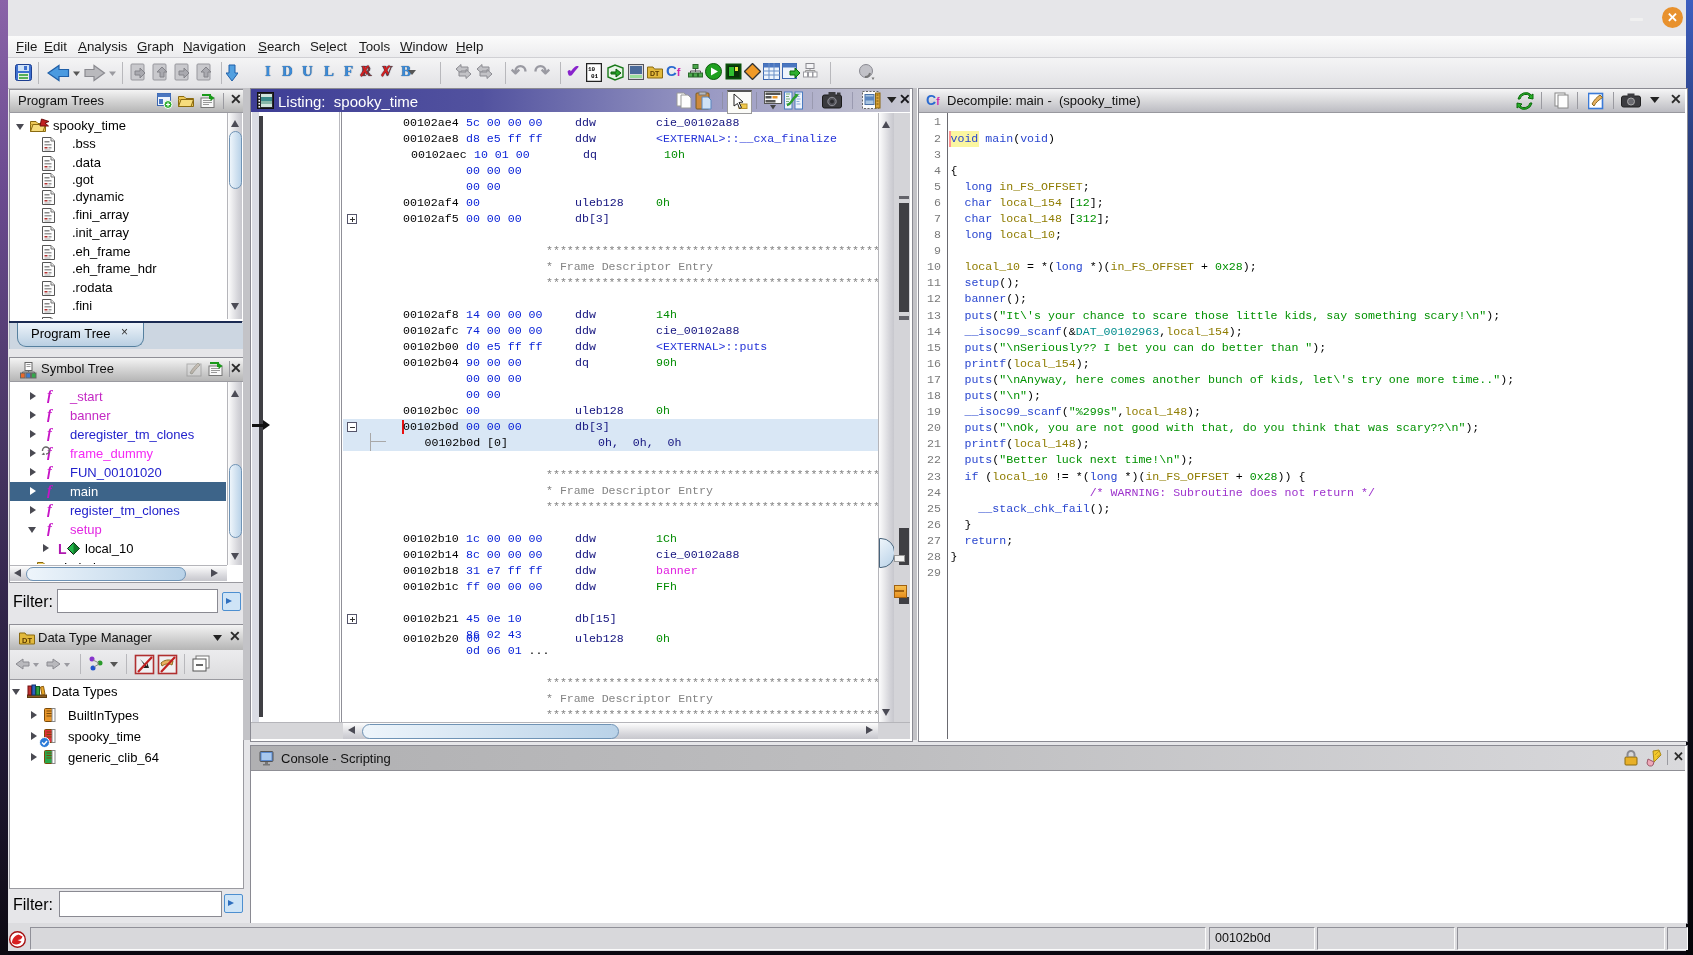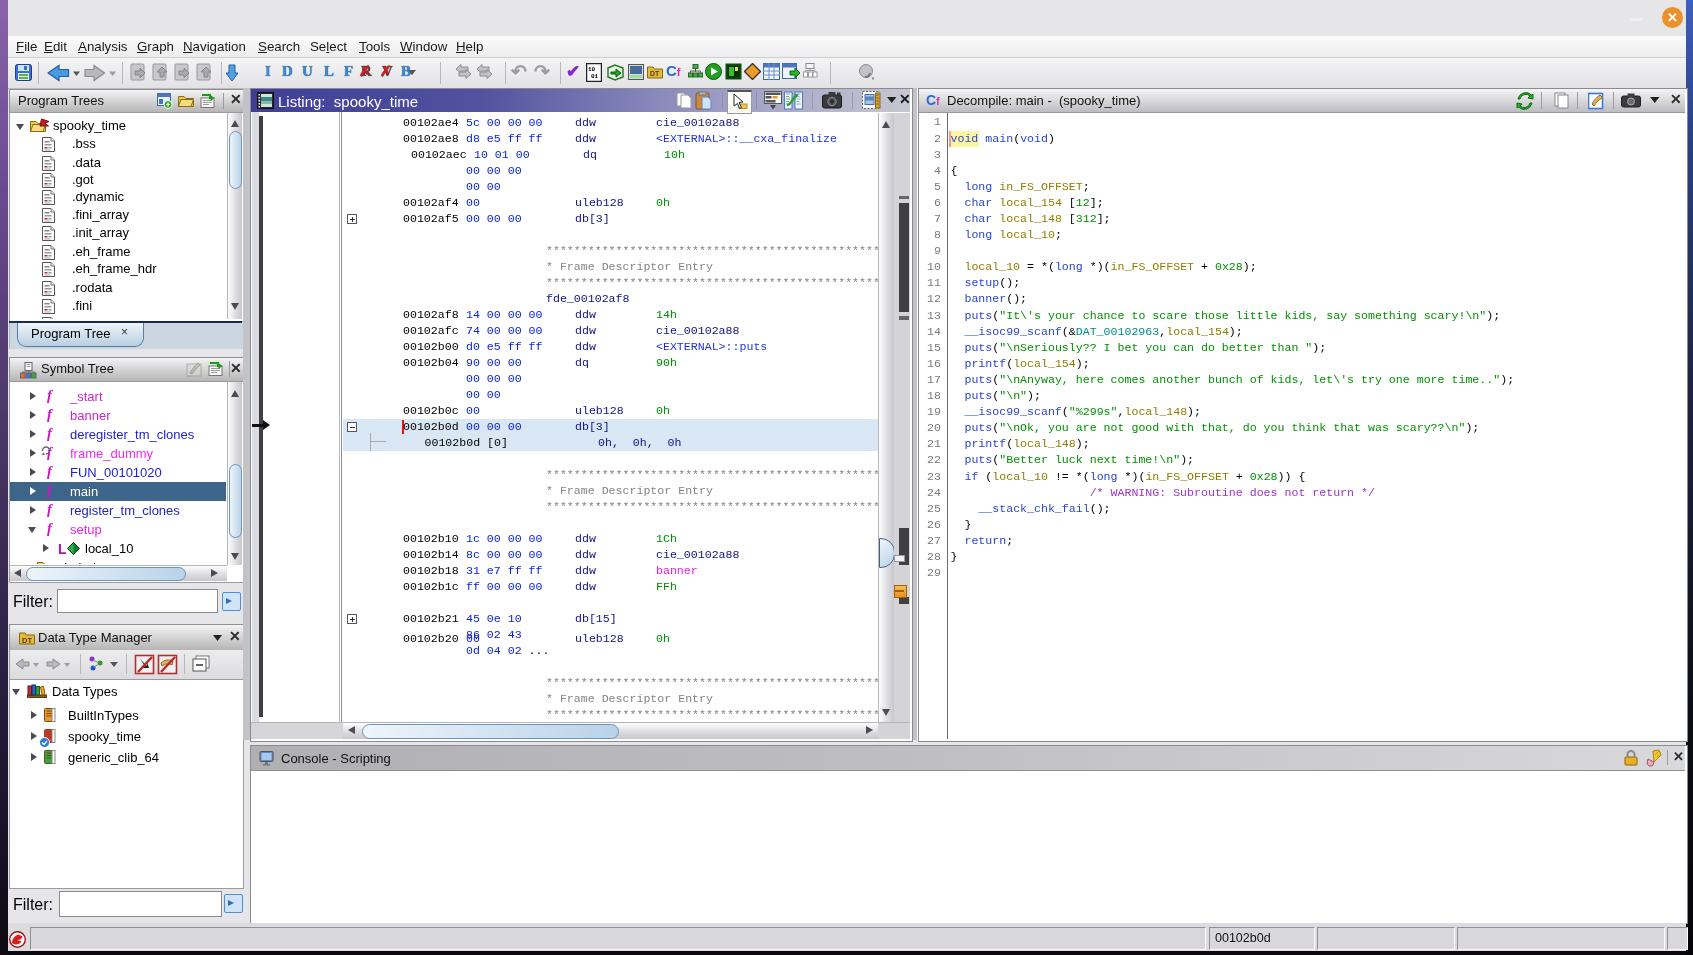--- a/index.html
+++ b/index.html
@@ -615,41 +615,40 @@
 <div class="ab" style="top:0px;left:0;width:535px;height:16px;"><span class="ab cA" style="left:60px">00102ae4</span><span class="ab cB" style="left:123px">5c 00 00 00</span><span class="ab cM" style="left:232px">ddw</span><span class="ab cR" style="left:313px">cie_00102a88</span></div>
 <div class="ab" style="top:16px;left:0;width:535px;height:16px;"><span class="ab cA" style="left:60px">00102ae8</span><span class="ab cB" style="left:123px">d8 e5 ff ff</span><span class="ab cM" style="left:232px">ddw</span><span class="ab cE" style="left:313px">&lt;EXTERNAL&gt;::__cxa_finalize</span></div>
 <div class="ab" style="top:32px;left:0;width:535px;height:16px;margin-left:8px;"><span class="ab cA" style="left:60px">00102aec</span><span class="ab cB" style="left:123px">10 01 00</span><span class="ab cM" style="left:232px">dq</span><span class="ab cN" style="left:313px">10h</span></div>
 <div class="ab" style="top:48px;left:0;width:535px;height:16px;"><span class="ab cB" style="left:123px">00 00 00</span></div>
 <div class="ab" style="top:64px;left:0;width:535px;height:16px;"><span class="ab cB" style="left:123px">00 00</span></div>
 <div class="ab" style="top:80px;left:0;width:535px;height:16px;"><span class="ab cA" style="left:60px">00102af4</span><span class="ab cB" style="left:123px">00</span><span class="ab cM" style="left:232px">uleb128</span><span class="ab cN" style="left:313px">0h</span></div>
 <div class="ab" style="top:96px;left:0;width:535px;height:16px;"><div class="pmbox plus" style="left:4px;top:3.5px"></div><span class="ab cA" style="left:60px">00102af5</span><span class="ab cB" style="left:123px">00 00 00</span><span class="ab cM" style="left:232px">db[3]</span></div>
 <div class="ab" style="top:128px;left:0;width:535px;height:16px;"><span class="ab cC" style="left:203px">**************************************************</span></div>
 <div class="ab" style="top:144px;left:0;width:535px;height:16px;"><span class="ab cC" style="left:203px">* Frame Descriptor Entry</span></div>
 <div class="ab" style="top:160px;left:0;width:535px;height:16px;"><span class="ab cC" style="left:203px">**************************************************</span></div>
-<div class="ab" style="top:176px;left:0;width:535px;height:16px;"><span class="ab cR" style="left:203px">fde_00102af8</span></div>
 <div class="ab" style="top:192px;left:0;width:535px;height:16px;"><span class="ab cA" style="left:60px">00102af8</span><span class="ab cB" style="left:123px">14 00 00 00</span><span class="ab cM" style="left:232px">ddw</span><span class="ab cN" style="left:313px">14h</span></div>
 <div class="ab" style="top:208px;left:0;width:535px;height:16px;"><span class="ab cA" style="left:60px">00102afc</span><span class="ab cB" style="left:123px">74 00 00 00</span><span class="ab cM" style="left:232px">ddw</span><span class="ab cR" style="left:313px">cie_00102a88</span></div>
 <div class="ab" style="top:224px;left:0;width:535px;height:16px;"><span class="ab cA" style="left:60px">00102b00</span><span class="ab cB" style="left:123px">d0 e5 ff ff</span><span class="ab cM" style="left:232px">ddw</span><span class="ab cE" style="left:313px">&lt;EXTERNAL&gt;::puts</span></div>
 <div class="ab" style="top:240px;left:0;width:535px;height:16px;"><span class="ab cA" style="left:60px">00102b04</span><span class="ab cB" style="left:123px">90 00 00</span><span class="ab cM" style="left:232px">dq</span><span class="ab cN" style="left:313px">90h</span></div>
 <div class="ab" style="top:256px;left:0;width:535px;height:16px;"><span class="ab cB" style="left:123px">00 00 00</span></div>
 <div class="ab" style="top:272px;left:0;width:535px;height:16px;"><span class="ab cB" style="left:123px">00 00</span></div>
 <div class="ab" style="top:288px;left:0;width:535px;height:16px;"><span class="ab cA" style="left:60px">00102b0c</span><span class="ab cB" style="left:123px">00</span><span class="ab cM" style="left:232px">uleb128</span><span class="ab cN" style="left:313px">0h</span></div>
 <div class="ab" style="top:304px;left:0;width:535px;height:16px;background:#d9e7f5;"><div class="pmbox" style="left:4px;top:3.5px"></div><div class="ab" style="left:59px;top:1px;width:2.3px;height:14px;background:#e81010"></div><span class="ab cA" style="left:60px">00102b0d</span><span class="ab cB" style="left:123px">00 00 00</span><span class="ab cM" style="left:232px">db[3]</span></div>
 <div class="ab" style="top:320px;left:0;width:535px;height:16px;background:#d9e7f5;"><div class="ab" style="left:27px;top:-2px;width:1px;height:18px;background:#a8a8a8"></div><div class="ab" style="left:27px;top:6.3px;width:16px;height:1px;background:#a8a8a8"></div><span class="ab cA" style="left:81.5px">00102b0d</span><span class="ab cA" style="left:144px">[0]</span><span class="ab cR" style="left:255px">0h,  0h,  0h</span></div>
 <div class="ab" style="top:352px;left:0;width:535px;height:16px;"><span class="ab cC" style="left:203px">**************************************************</span></div>
 <div class="ab" style="top:368px;left:0;width:535px;height:16px;"><span class="ab cC" style="left:203px">* Frame Descriptor Entry</span></div>
 <div class="ab" style="top:384px;left:0;width:535px;height:16px;"><span class="ab cC" style="left:203px">**************************************************</span></div>
 <div class="ab" style="top:416px;left:0;width:535px;height:16px;"><span class="ab cA" style="left:60px">00102b10</span><span class="ab cB" style="left:123px">1c 00 00 00</span><span class="ab cM" style="left:232px">ddw</span><span class="ab cN" style="left:313px">1Ch</span></div>
 <div class="ab" style="top:432px;left:0;width:600px;height:16px;"><span class="ab cA" style="left:60px">00102b14</span><span class="ab cB" style="left:123px">8c 00 00 00</span><span class="ab cM" style="left:232px">ddw</span><span class="ab cR" style="left:313px">cie_00102a88</span></div>
 <div class="ab" style="top:448px;left:0;width:535px;height:16px;"><span class="ab cA" style="left:60px">00102b18</span><span class="ab cB" style="left:123px">31 e7 ff ff</span><span class="ab cM" style="left:232px">ddw</span><span class="ab cG" style="left:313px">banner</span></div>
 <div class="ab" style="top:464px;left:0;width:535px;height:16px;"><span class="ab cA" style="left:60px">00102b1c</span><span class="ab cB" style="left:123px">ff 00 00 00</span><span class="ab cM" style="left:232px">ddw</span><span class="ab cN" style="left:313px">FFh</span></div>
 <div class="ab" style="top:480px;left:0;width:535px;height:16px;margin-top:36px;"><span class="ab cA" style="left:60px">00102b20</span><span class="ab cB" style="left:123px">00</span><span class="ab cM" style="left:232px">uleb128</span><span class="ab cN" style="left:313px">0h</span></div>
 <div class="ab" style="top:496px;left:0;width:535px;height:16px;"><div class="pmbox plus" style="left:4px;top:3.5px"></div><span class="ab cA" style="left:60px">00102b21</span><span class="ab cB" style="left:123px">45 0e 10</span><span class="ab cM" style="left:232px">db[15]</span></div>
 <div class="ab" style="top:512px;left:0;width:535px;height:16px;"><span class="ab cB" style="left:123px">86 02 43</span></div>
-<div class="ab" style="top:528px;left:0;width:535px;height:16px;"><span class="ab cB" style="left:123px">0d 04 02 </span><span class="ab cA" style="left:185.55px">...</span></div>
+<div class="ab" style="top:528px;left:0;width:535px;height:16px;"><span class="ab cB" style="left:123px">0d 06 01 </span><span class="ab cA" style="left:185.55px">...</span></div>
 <div class="ab" style="top:560px;left:0;width:535px;height:16px;"><span class="ab cC" style="left:203px">**************************************************</span></div>
 <div class="ab" style="top:576px;left:0;width:535px;height:16px;"><span class="ab cC" style="left:203px">* Frame Descriptor Entry</span></div>
 <div class="ab" style="top:592px;left:0;width:535px;height:16px;"><span class="ab cC" style="left:203px">**************************************************</span></div>
 </div>
 
 <div class="sbtrack" style="left:878px;top:113px;width:15px;height:609px"></div>
 <div class="arr au" style="left:881.5px;top:121px"></div>
 <div class="arr ad" style="left:881.5px;top:709px"></div>
 <div class="ab" style="left:878.5px;top:538px;width:14px;height:28px;background:linear-gradient(135deg,#eef5fb,#b9d2e8);border:1px solid #48647c;border-radius:0 14px 14px 0"></div>
 <div class="ab" style="left:894px;top:113px;width:16px;height:609px;background:#d4d4d8"></div>

